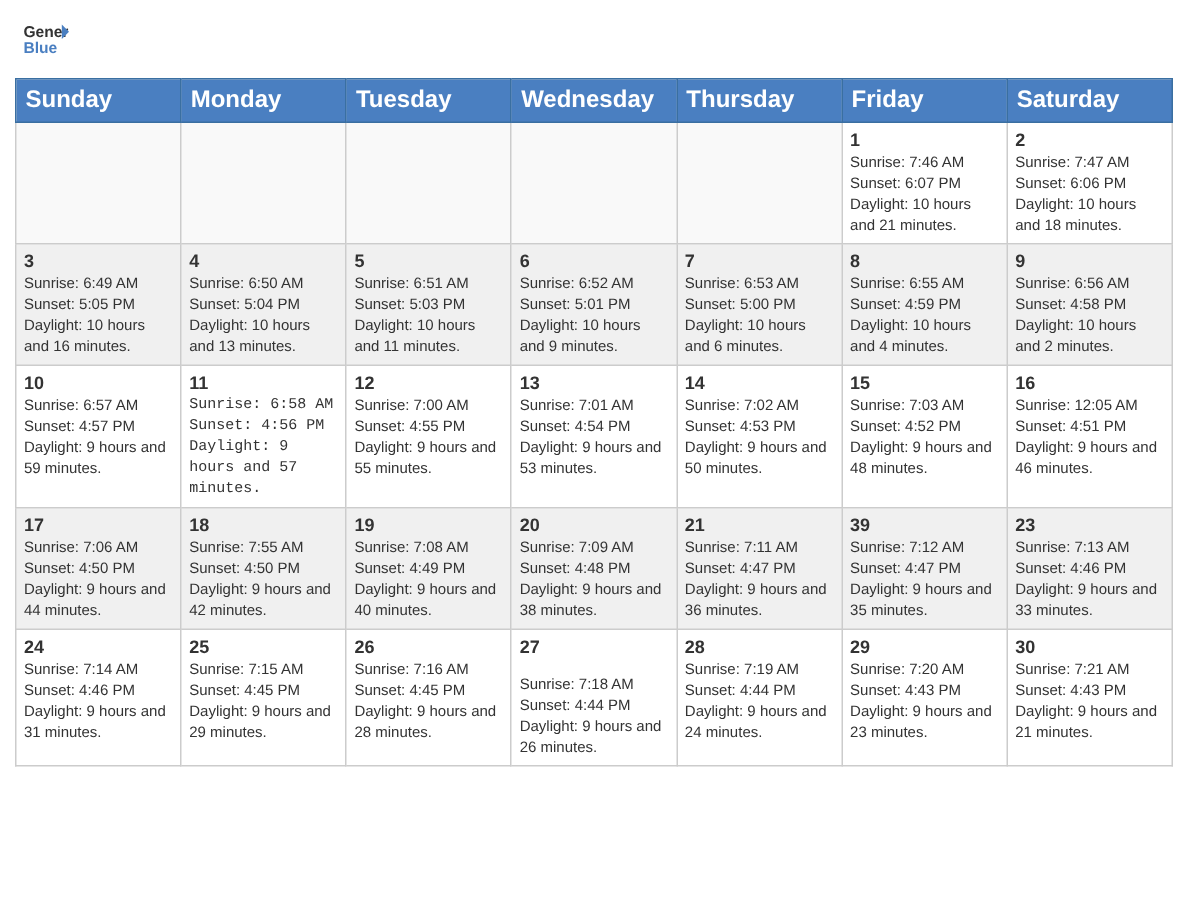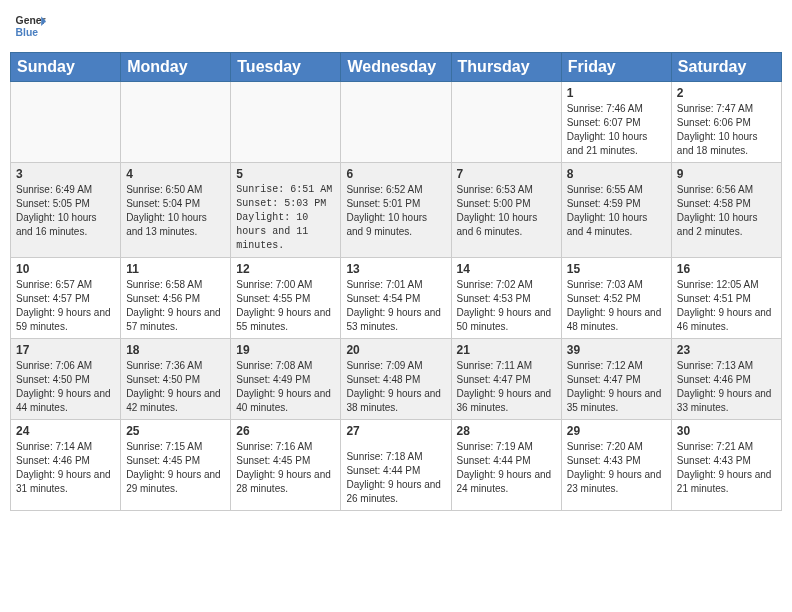--- a/index.html
+++ b/index.html
@@ -137,21 +137,21 @@
 Daylight: 10 hours and 16 minutes.</div>
         </td>
         <td>
           <span class="day-number">4</span>
           <div class="day-info" style="white-space: pre-line;">Sunrise: 6:50 AM
 Sunset: 5:04 PM
 Daylight: 10 hours and 13 minutes.</div>
         </td>
         <td>
           <span class="day-number">5</span>
-          <div class="day-info" style="white-space: pre-line; font-family: Liberation Mono, monospace;">Sunrise: 6:51 AM
+          <div class="day-info" style="white-space: pre-line;">Sunrise: 6:51 AM
 Sunset: 5:03 PM
 Daylight: 10 hours and 11 minutes.</div>
         </td>
         <td>
           <span class="day-number">6</span>
           <div class="day-info" style="white-space: pre-line;">Sunrise: 6:52 AM
 Sunset: 5:01 PM
 Daylight: 10 hours and 9 minutes.</div>
         </td>
         <td>
@@ -175,21 +175,21 @@
       </tr>
       <tr>
         <td>
           <span class="day-number">10</span>
           <div class="day-info" style="white-space: pre-line;">Sunrise: 6:57 AM
 Sunset: 4:57 PM
 Daylight: 9 hours and 59 minutes.</div>
         </td>
         <td>
           <span class="day-number">11</span>
-          <div class="day-info" style="white-space: pre-line;">Sunrise: 6:58 AM
+          <div class="day-info" style="white-space: pre-line; font-family: Liberation Mono, monospace;">Sunrise: 6:58 AM
 Sunset: 4:56 PM
 Daylight: 9 hours and 57 minutes.</div>
         </td>
         <td>
           <span class="day-number">12</span>
           <div class="day-info" style="white-space: pre-line;">Sunrise: 7:00 AM
 Sunset: 4:55 PM
 Daylight: 9 hours and 55 minutes.</div>
         </td>
         <td>
@@ -219,21 +219,21 @@
       </tr>
       <tr class="row-shaded">
         <td>
           <span class="day-number">17</span>
           <div class="day-info" style="white-space: pre-line;">Sunrise: 7:06 AM
 Sunset: 4:50 PM
 Daylight: 9 hours and 44 minutes.</div>
         </td>
         <td>
           <span class="day-number">18</span>
-          <div class="day-info" style="white-space: pre-line;">Sunrise: 7:36 AM
+          <div class="day-info" style="white-space: pre-line;">Sunrise: 7:55 AM
 Sunset: 4:50 PM
 Daylight: 9 hours and 42 minutes.</div>
         </td>
         <td>
           <span class="day-number">19</span>
           <div class="day-info" style="white-space: pre-line;">Sunrise: 7:08 AM
 Sunset: 4:49 PM
 Daylight: 9 hours and 40 minutes.</div>
         </td>
         <td>

